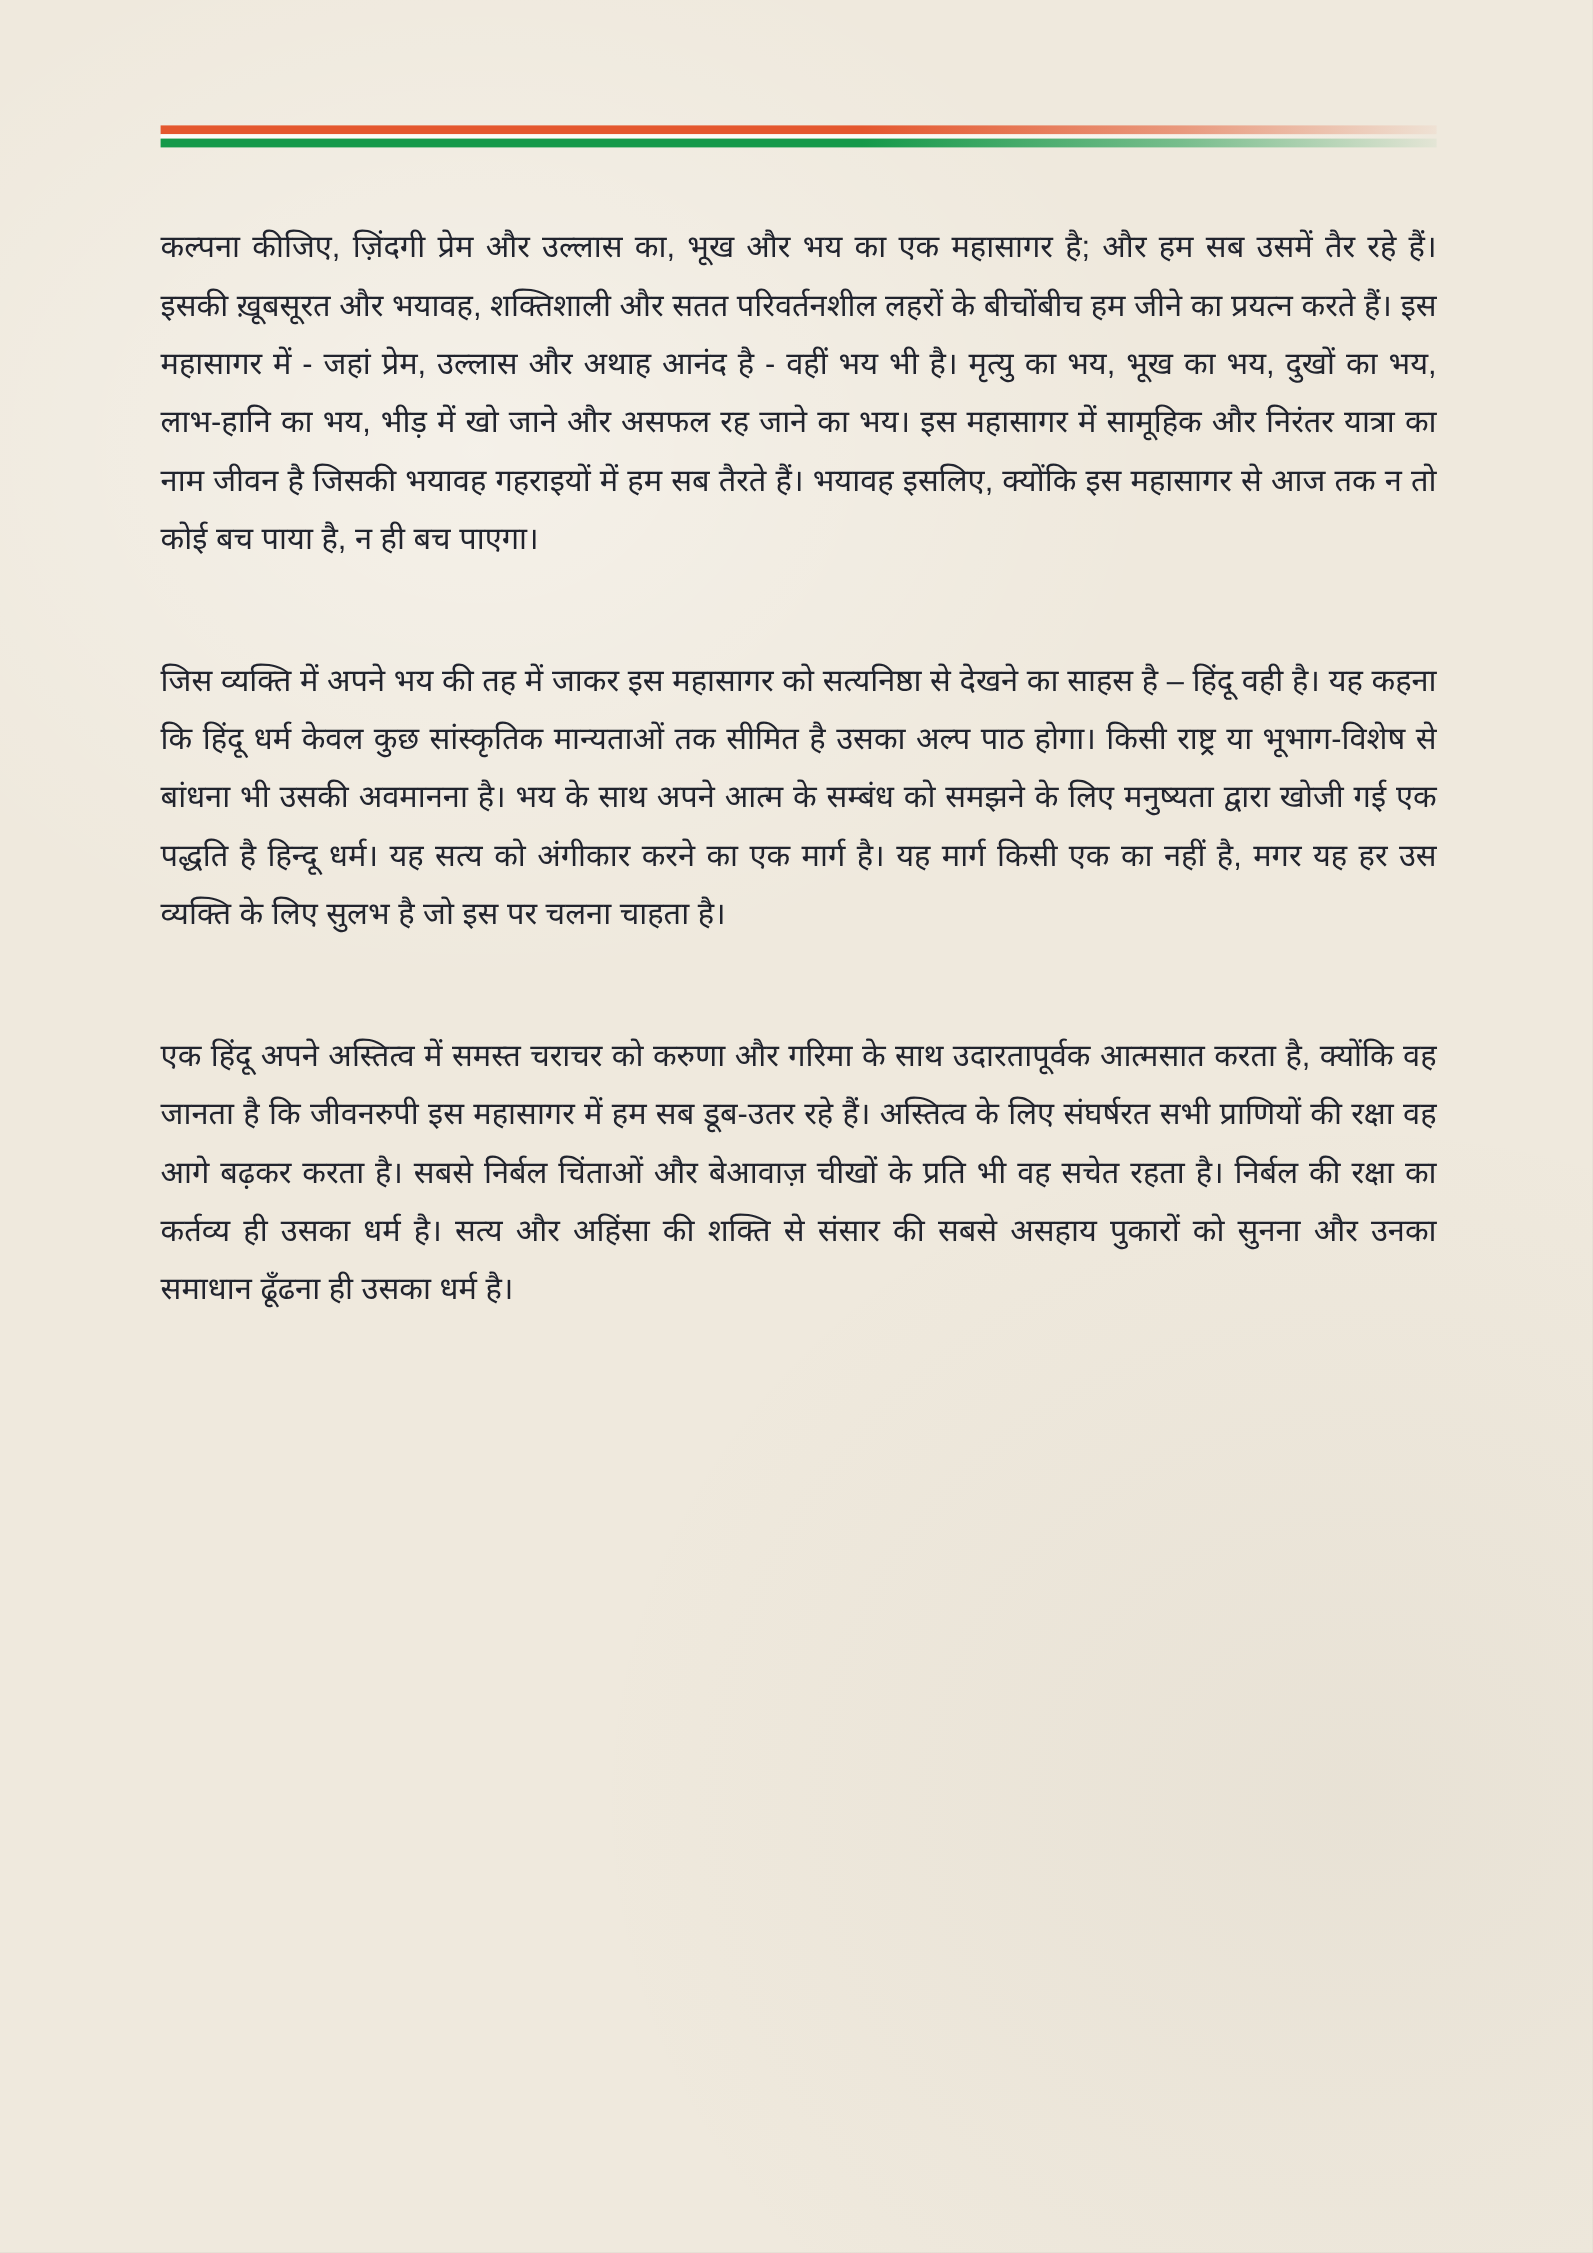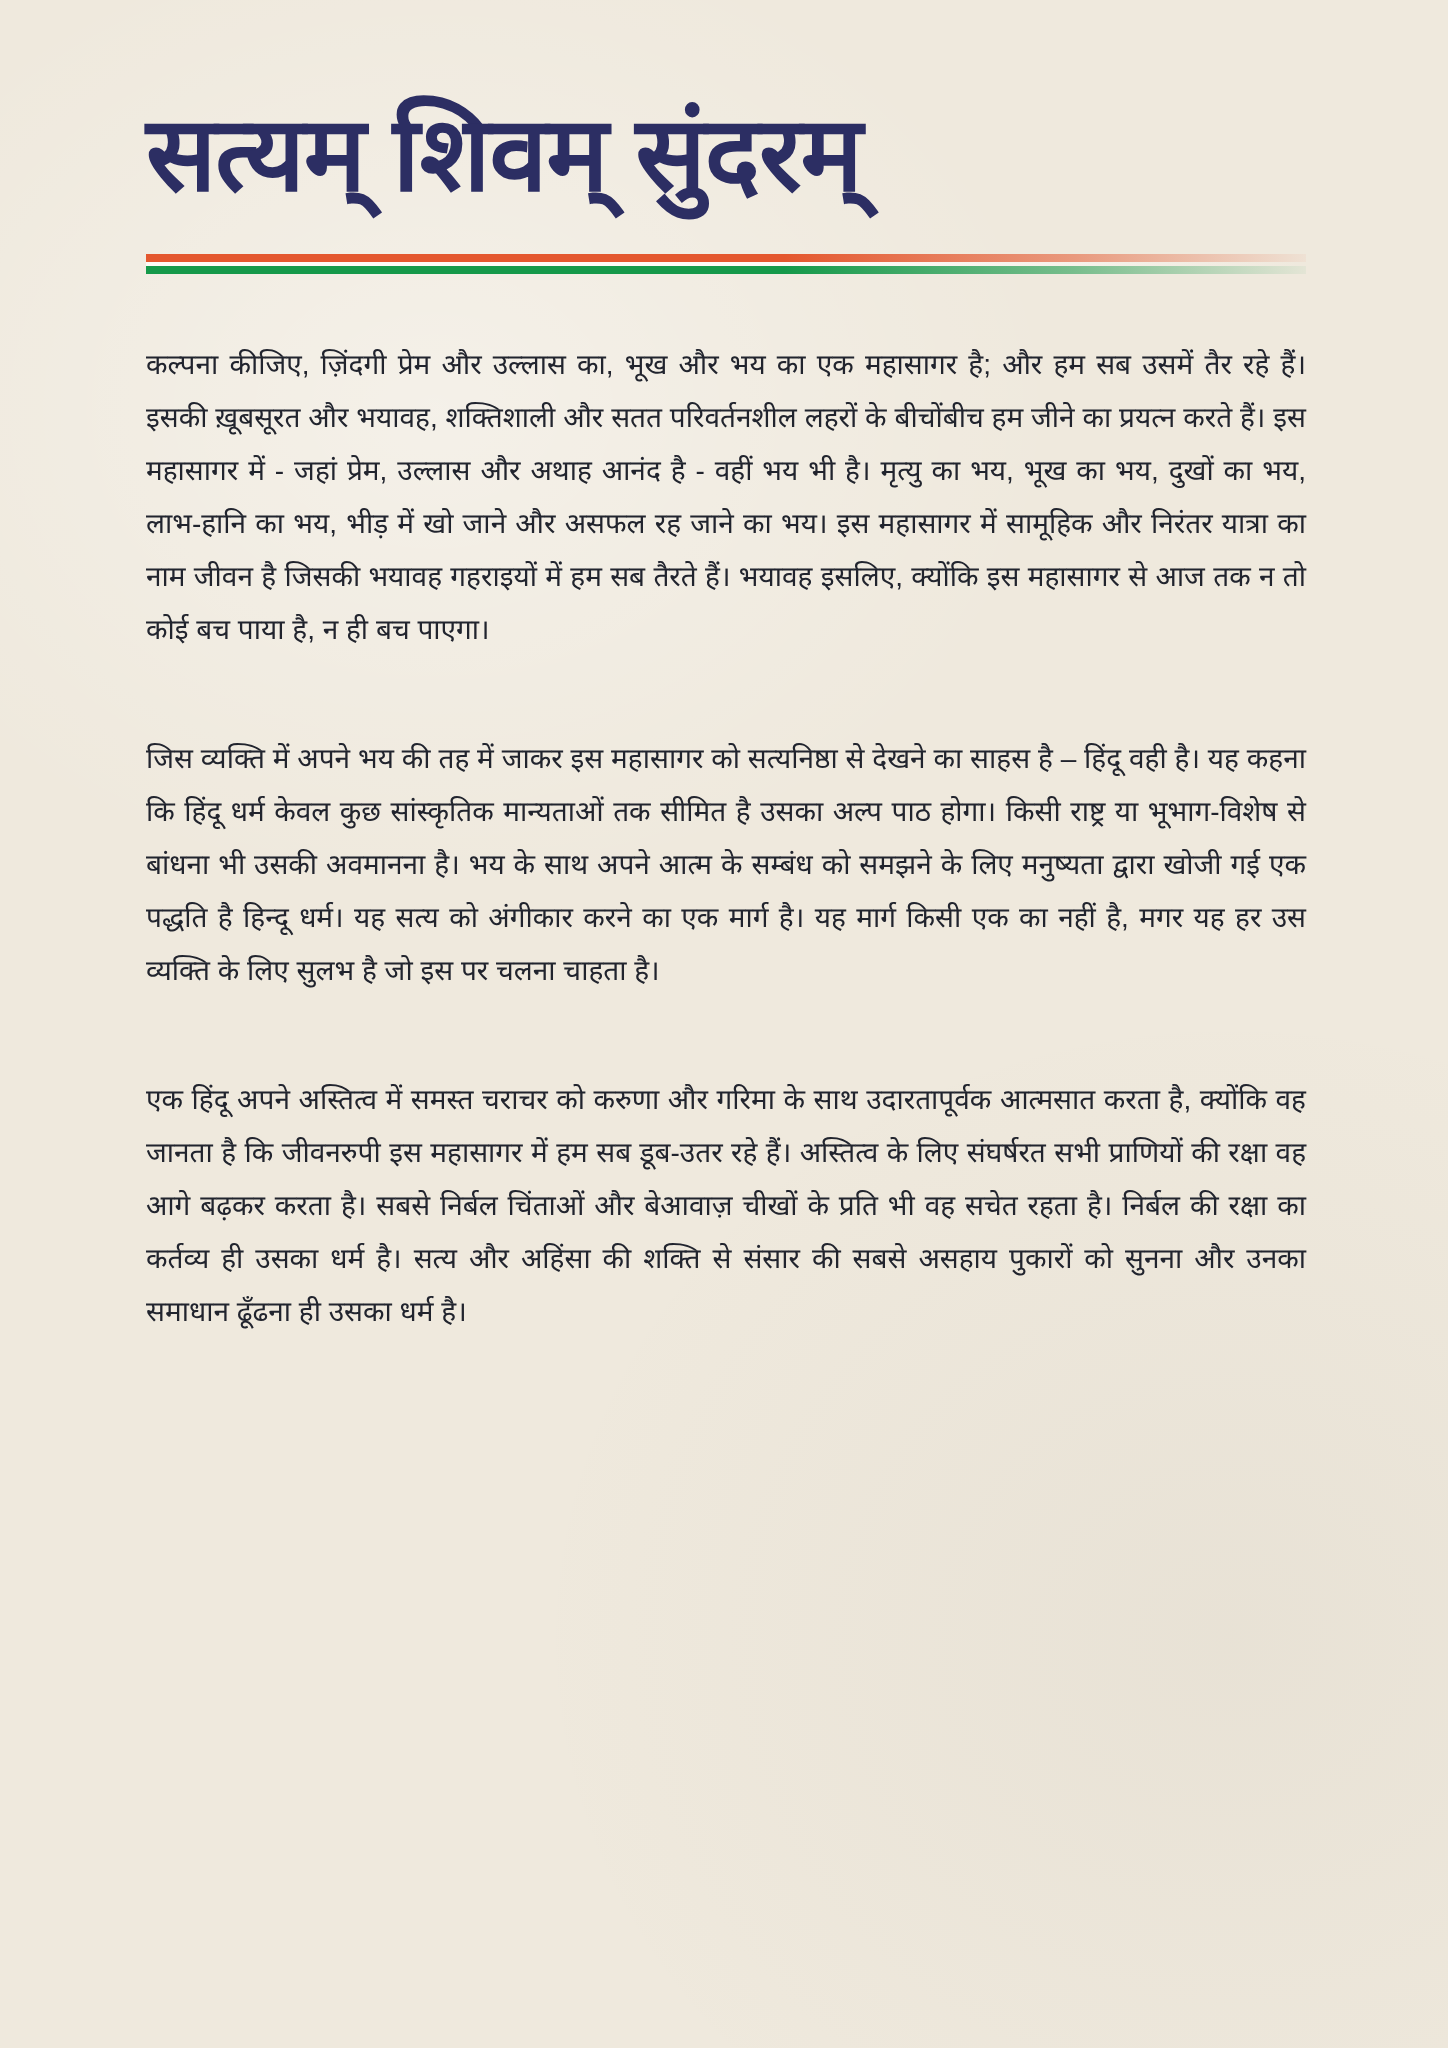--- a/index.html
+++ b/index.html
@@ -57,21 +57,20 @@
     text-align: justify;
     text-justify: inter-word;
     font-weight: 500;
   }
 </style>
 </head>
 <body>
 
 <div class="page">
 
-  <h1 class="title">सत्यम् शिवम् सुंदरम्</h1>
 
   <div class="divider">
     <div class="stripe-saffron"></div>
     <div class="stripe-white"></div>
     <div class="stripe-green"></div>
   </div>
 
   <div class="body-copy">
     <p>कल्पना कीजिए, ज़िंदगी प्रेम और उल्लास का, भूख और भय का एक महासागर है; और हम सब उसमें तैर रहे हैं। इसकी ख़ूबसूरत और भयावह, शक्तिशाली और सतत परिवर्तनशील लहरों के बीचोंबीच हम जीने का प्रयत्न करते हैं। इस महासागर में - जहां प्रेम, उल्लास और अथाह आनंद है - वहीं भय भी है। मृत्यु का भय, भूख का भय, दुखों का भय, लाभ-हानि का भय, भीड़ में खो जाने और असफल रह जाने का भय। इस महासागर में सामूहिक और निरंतर यात्रा का नाम जीवन है जिसकी भयावह गहराइयों में हम सब तैरते हैं। भयावह इसलिए, क्योंकि इस महासागर से आज तक न तो कोई बच पाया है, न ही बच पाएगा।</p>
     <p>जिस व्यक्ति में अपने भय की तह में जाकर इस महासागर को सत्यनिष्ठा से देखने का साहस है – हिंदू वही है। यह कहना कि हिंदू धर्म केवल कुछ सांस्कृतिक मान्यताओं तक सीमित है उसका अल्प पाठ होगा। किसी राष्ट्र या भूभाग-विशेष से बांधना भी उसकी अवमानना है। भय के साथ अपने आत्म के सम्बंध को समझने के लिए मनुष्यता द्वारा खोजी गई एक पद्धति है हिन्दू धर्म। यह सत्य को अंगीकार करने का एक मार्ग है। यह मार्ग किसी एक का नहीं है, मगर यह हर उस व्यक्ति के लिए सुलभ है जो इस पर चलना चाहता है।</p>

